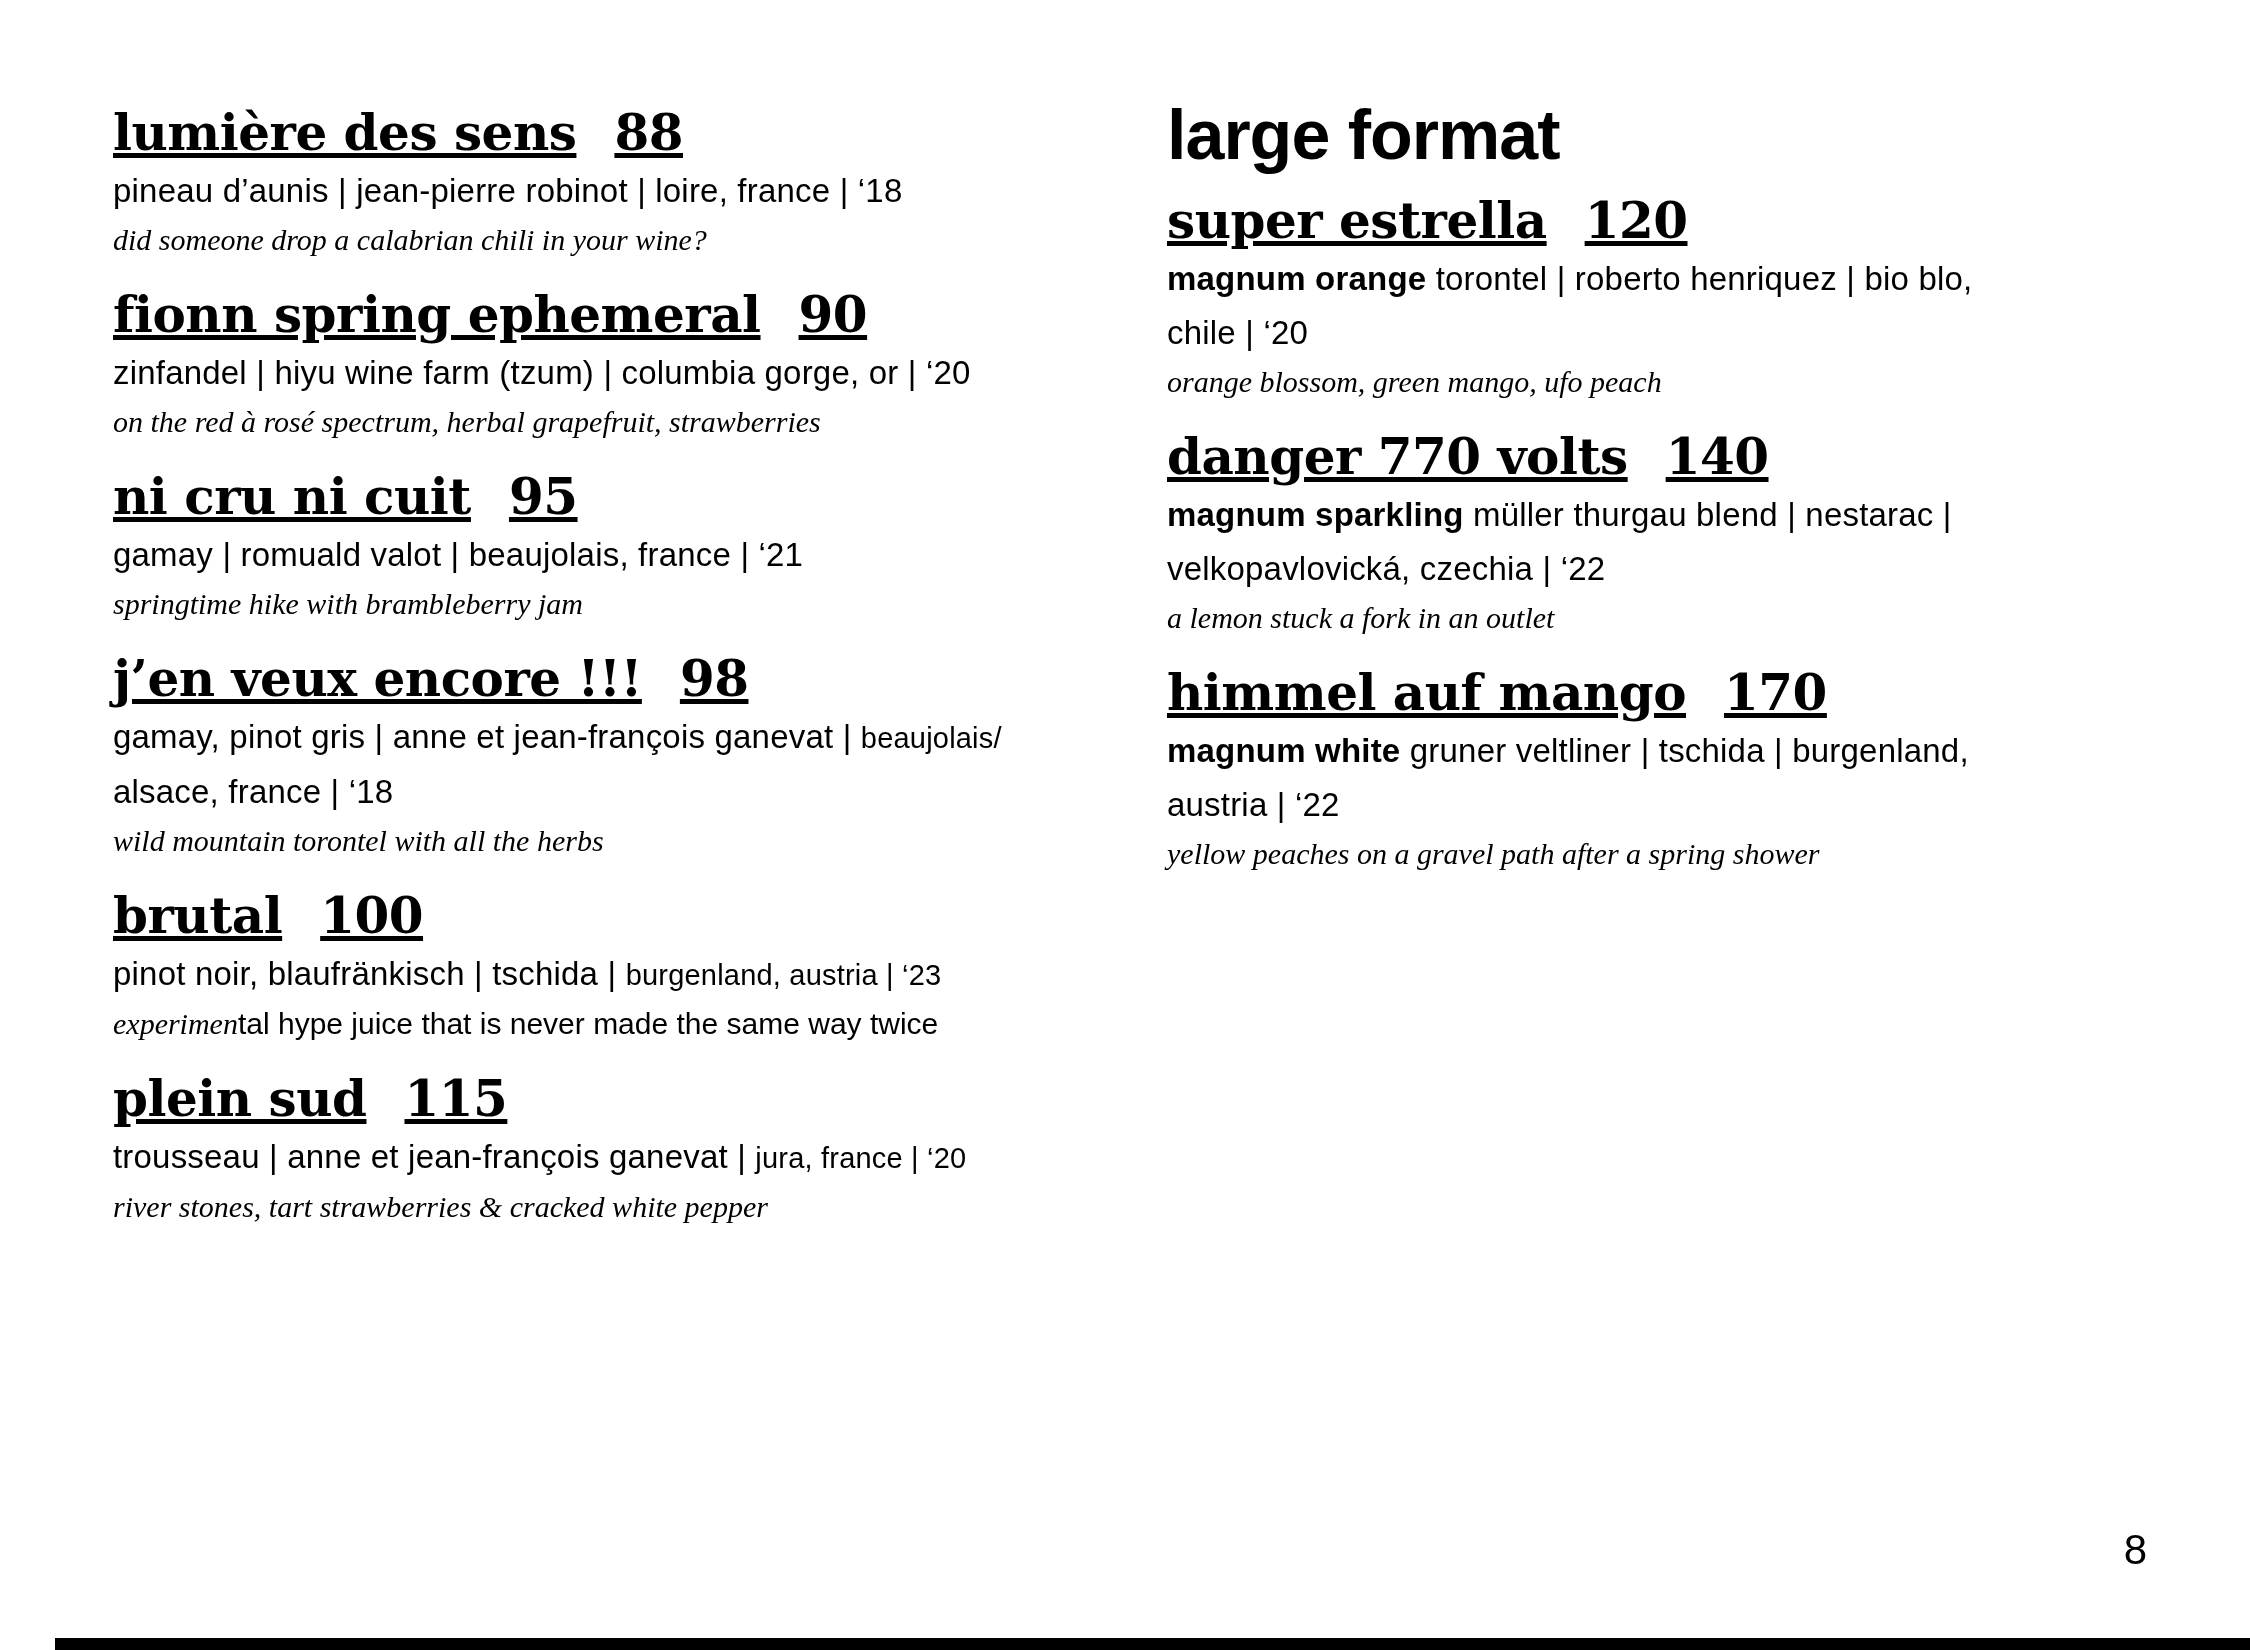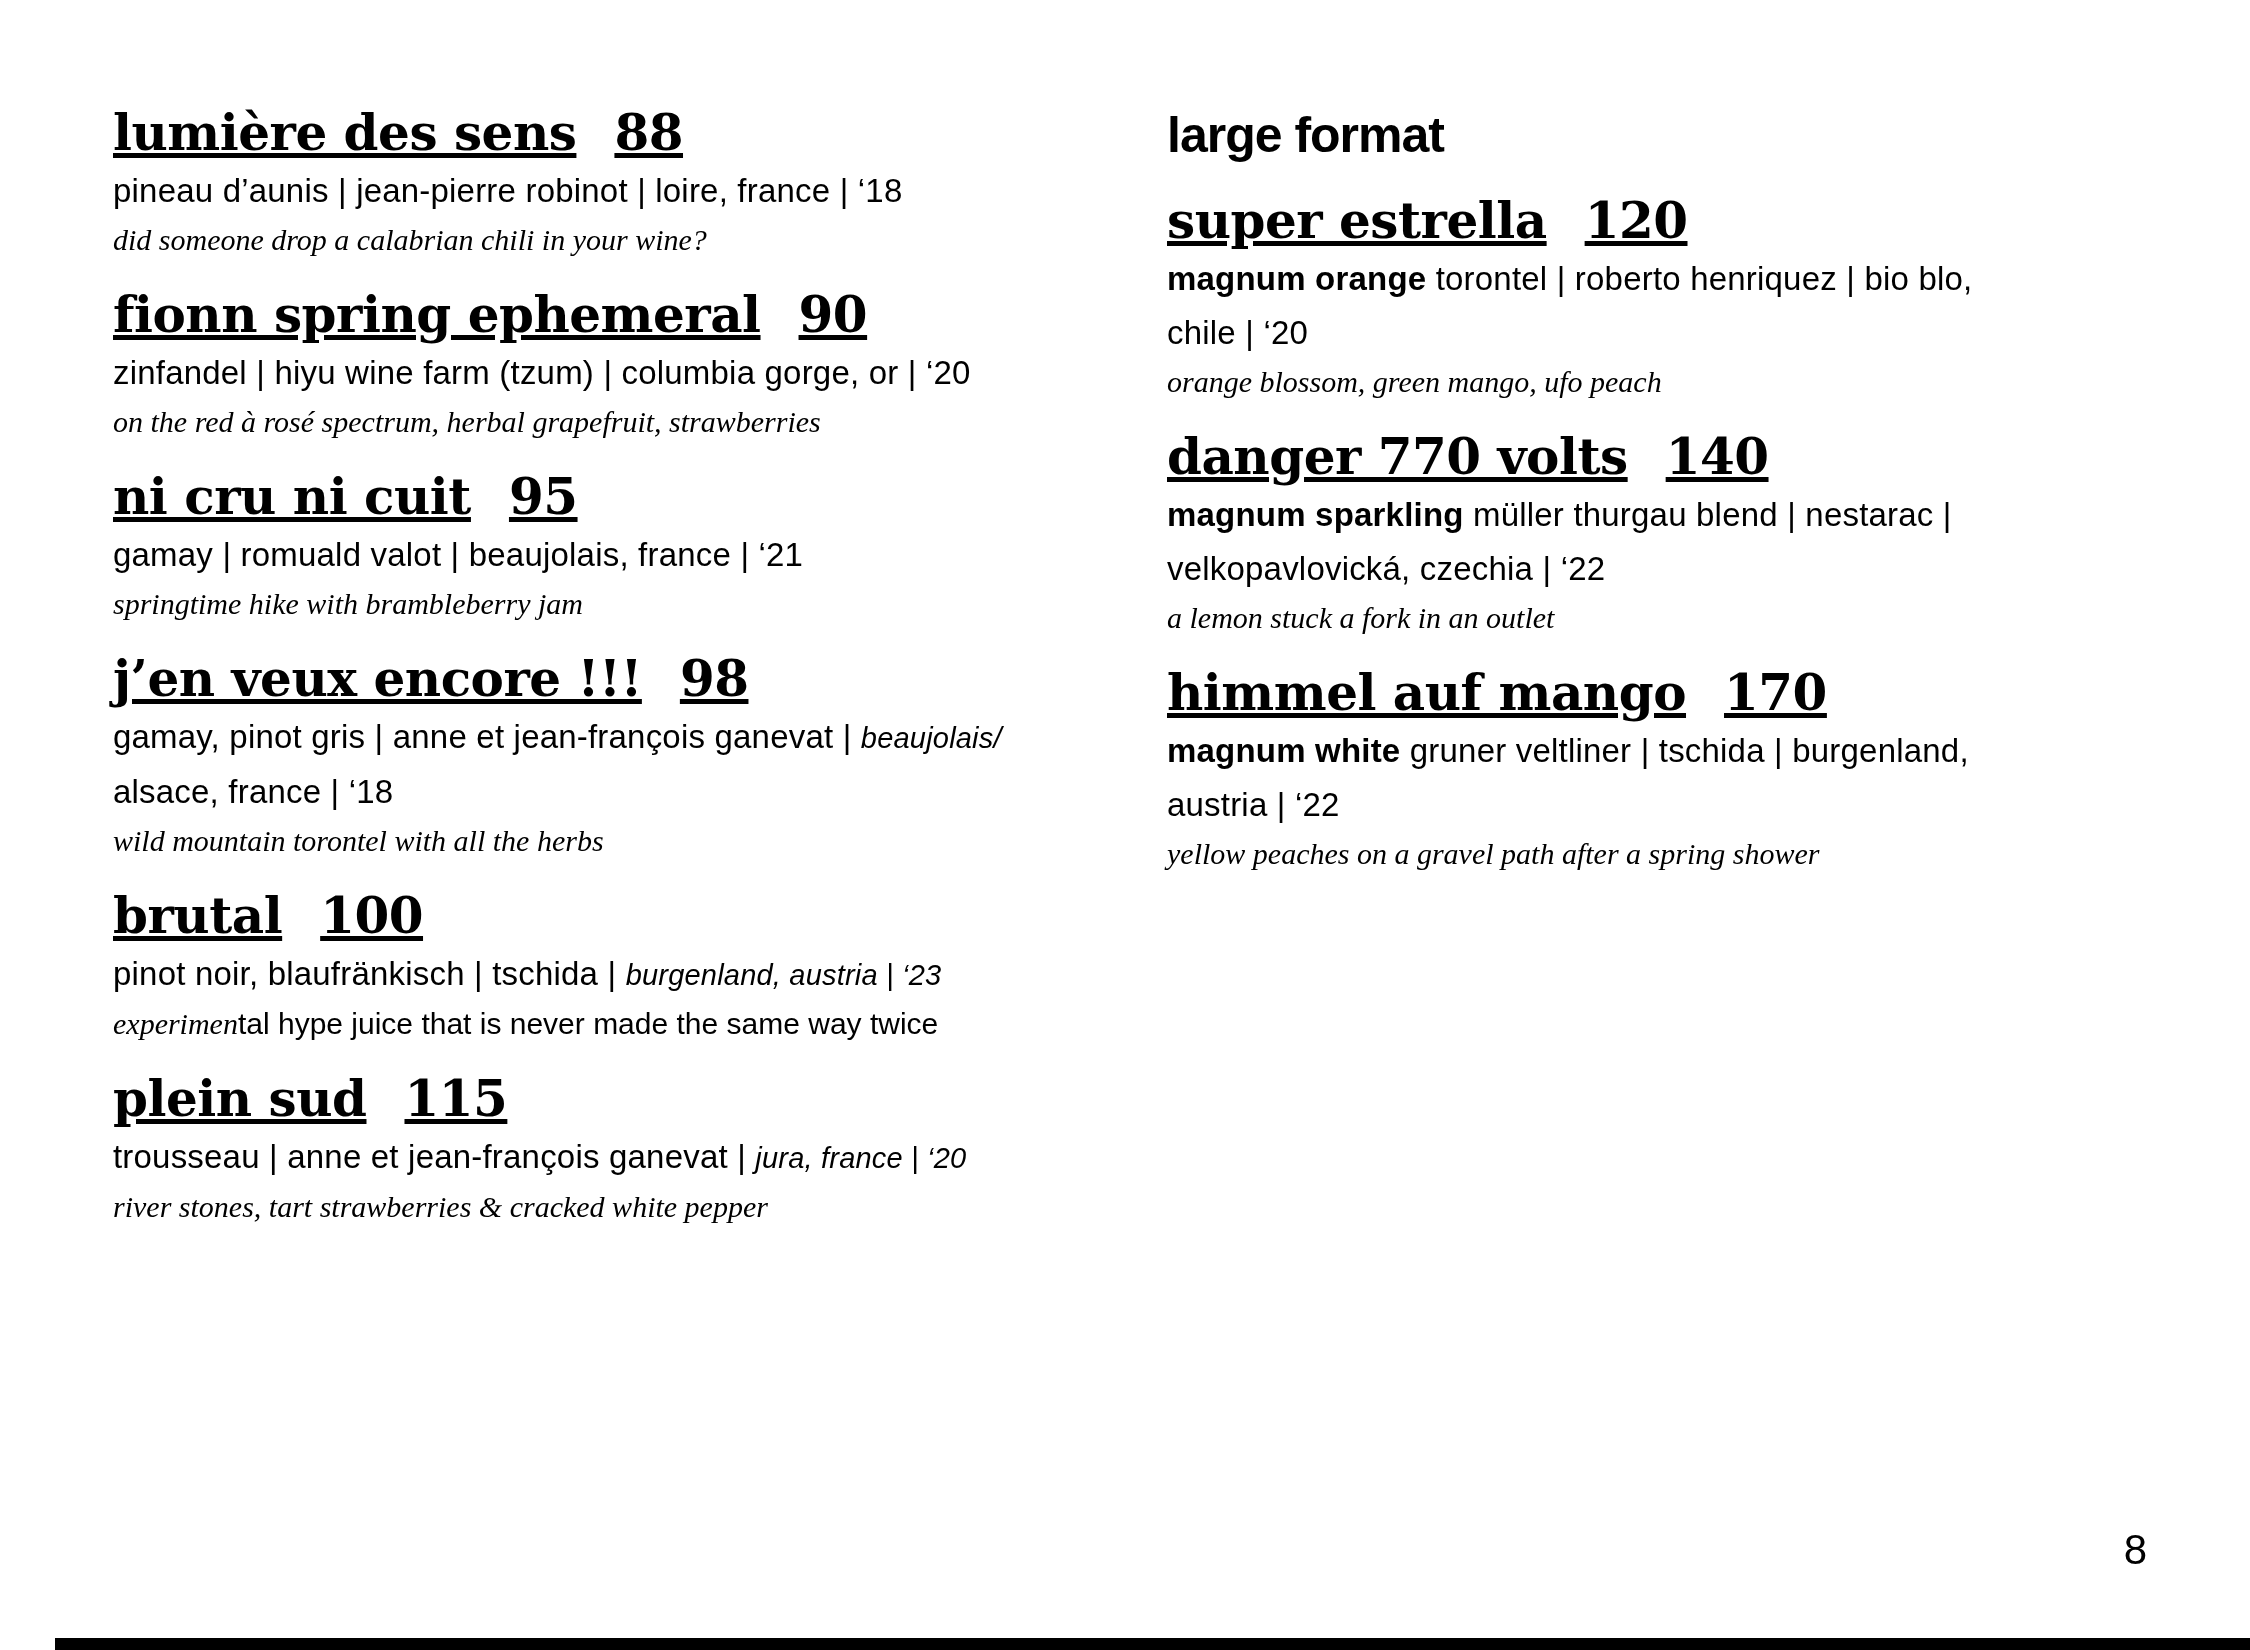--- a/index.html
+++ b/index.html
@@ -10,21 +10,21 @@
     color: #000000;
     font-family: "Liberation Sans", sans-serif;
     overflow: hidden;
   }
   .col-left  { position: absolute; left: 113px;  top: 106px; width: 1030px; }
   .col-right { position: absolute; left: 1167px; top: 100px; width: 1010px; }
 
   .lf-heading {
     font-family: "Liberation Sans", sans-serif;
     font-weight: 700;
-    font-size: 50px; line-height: 70px;
+    font-size: 70px; line-height: 70px;
     letter-spacing: -1px;
     margin-bottom: 24px;
     white-space: nowrap;
   }
   .entry { margin-bottom: 28px; }
   .entry-title {
     font-family: "DejaVu Serif", serif;
     font-weight: 700;
     font-size: 50px; line-height: 54px;
     letter-spacing: -0.5px;
@@ -38,21 +38,21 @@
     letter-spacing: 0.2px;
     white-space: nowrap;
   }
   .note {
     margin-top: 6px;
     font-size: 30px; line-height: 40px;
     white-space: nowrap;
   }
   .seg-b  { font-weight: 700; }
   .seg-i  { font-style: italic; font-family: Liberation Serif, serif; }
-  .seg-sm { font-size: 29px; font-style: italic; }
+  .seg-sm { font-size: 29px; }
   .page-num {
     position: absolute;
     right: 103px; top: 1526px;
     font-size: 42px;
   }
   .bottom-bar {
     position: absolute;
     left: 55px; right: 0; bottom: 0;
     height: 12px;
   }

